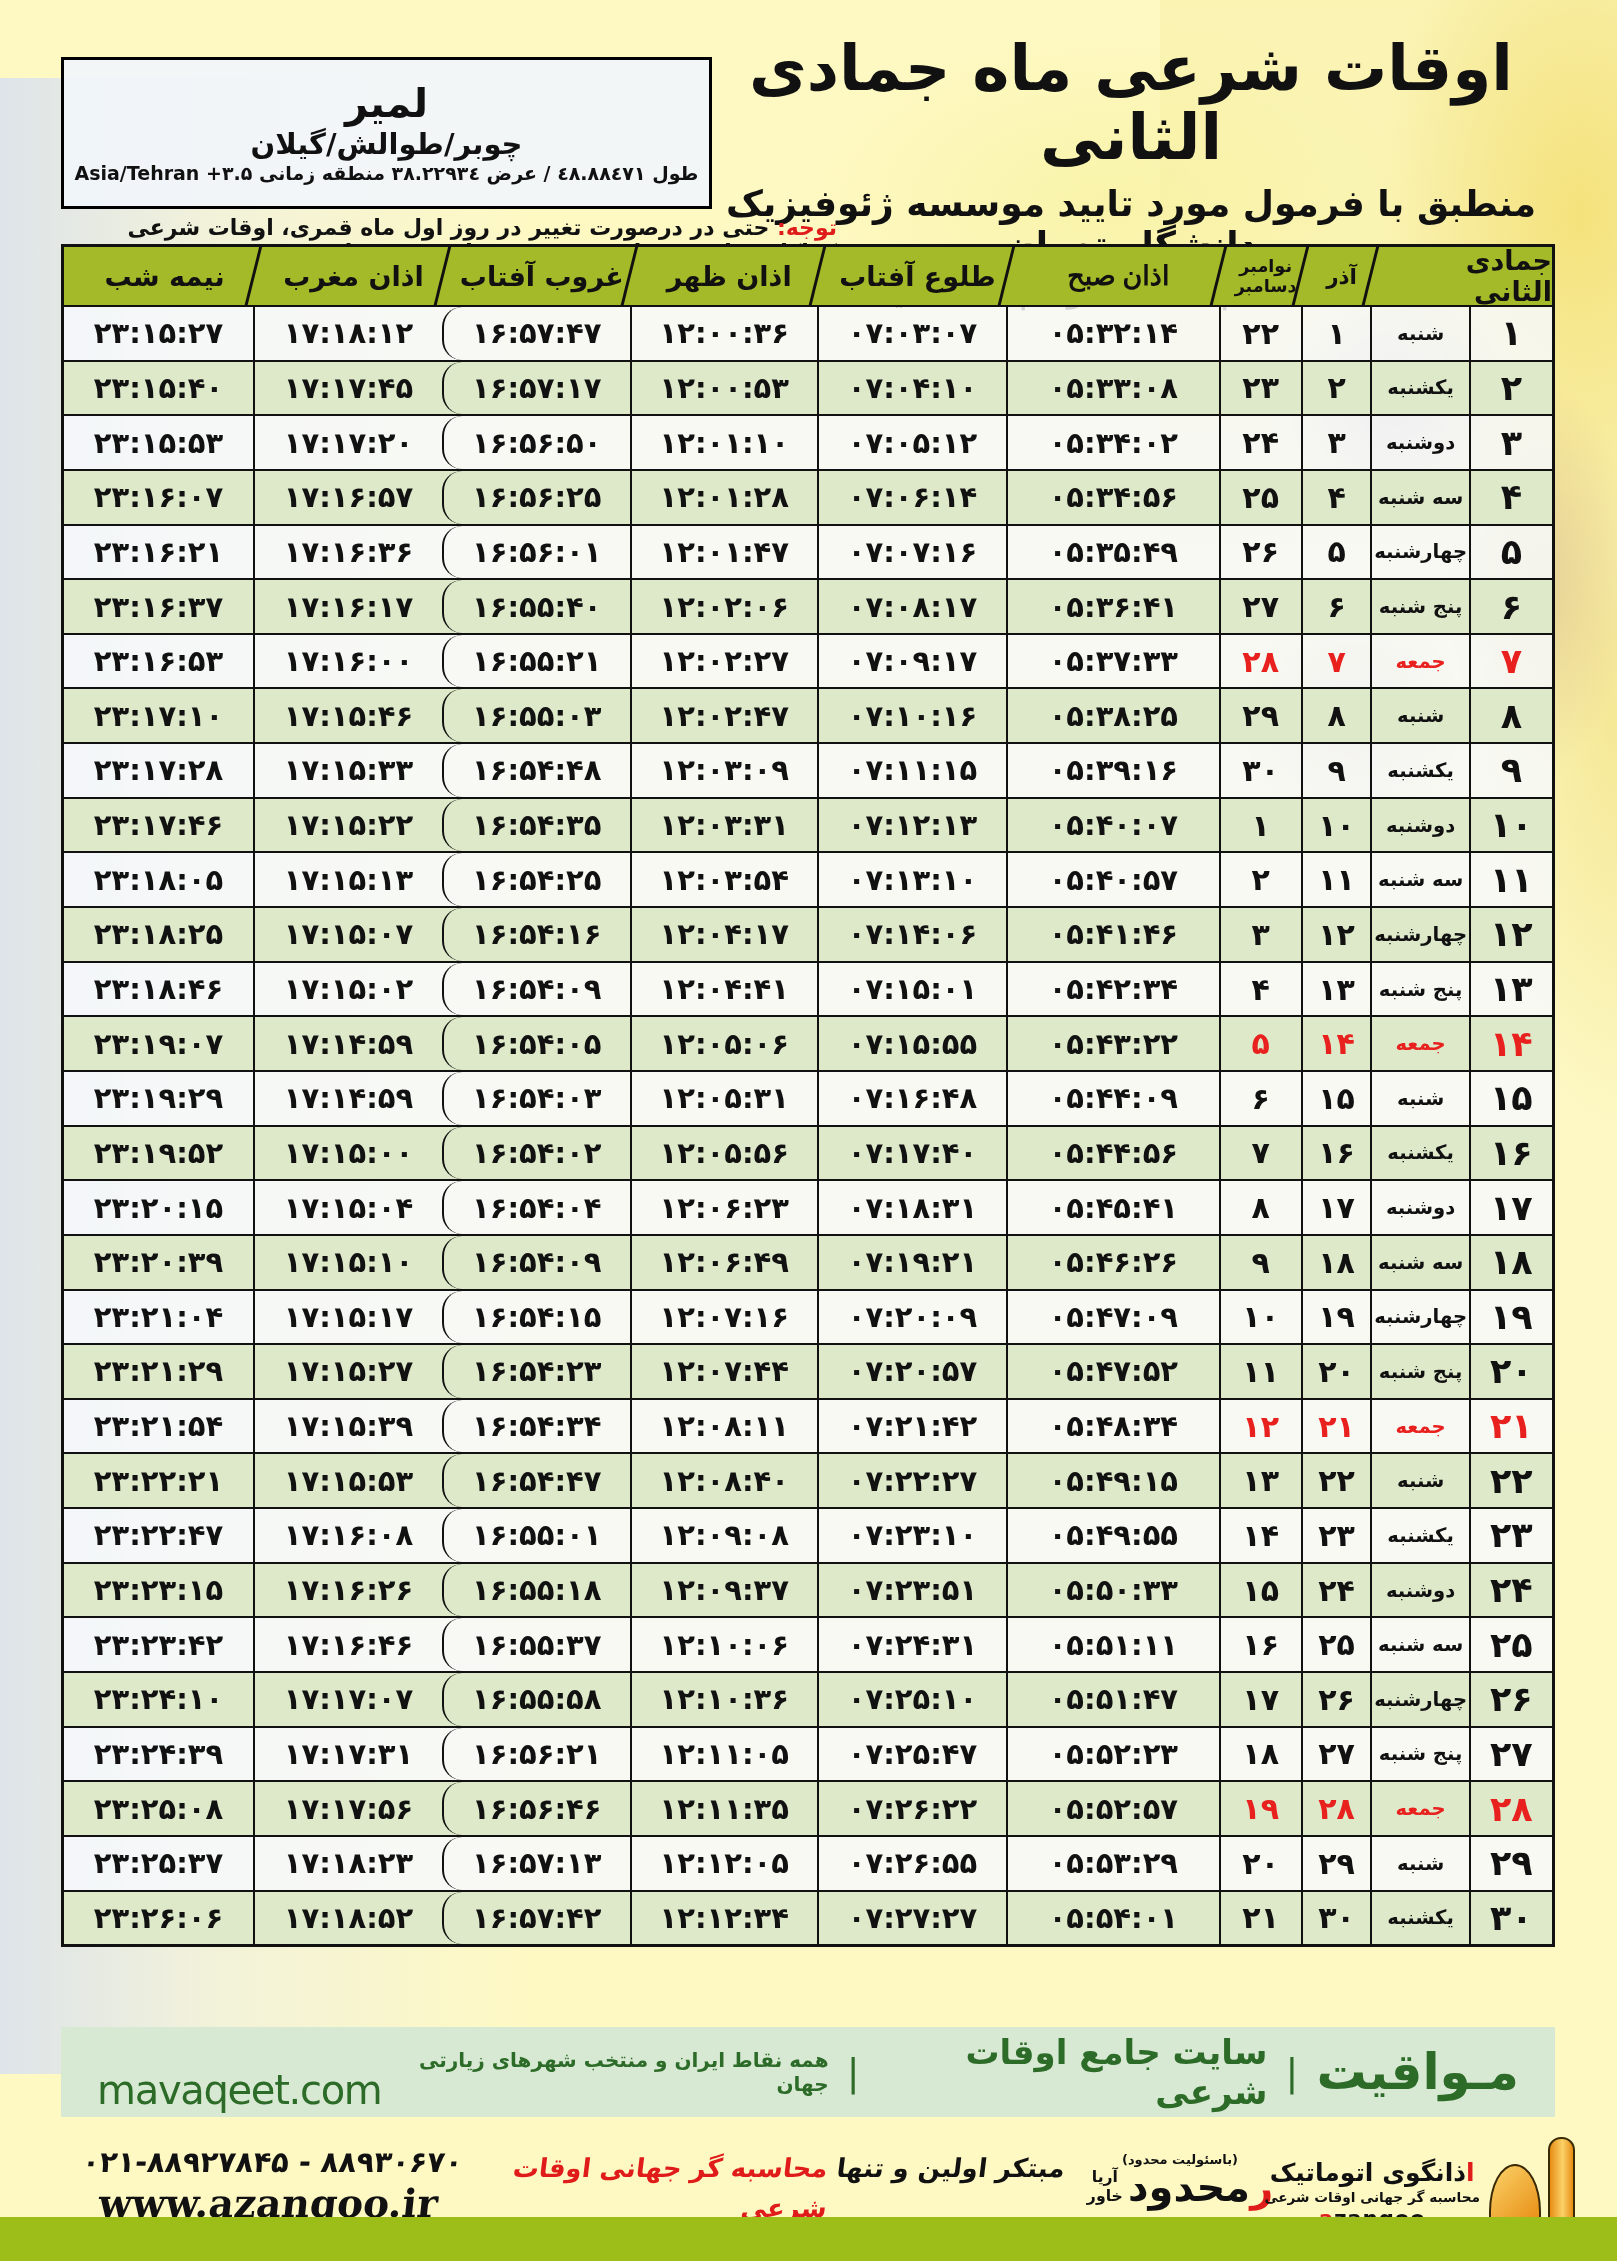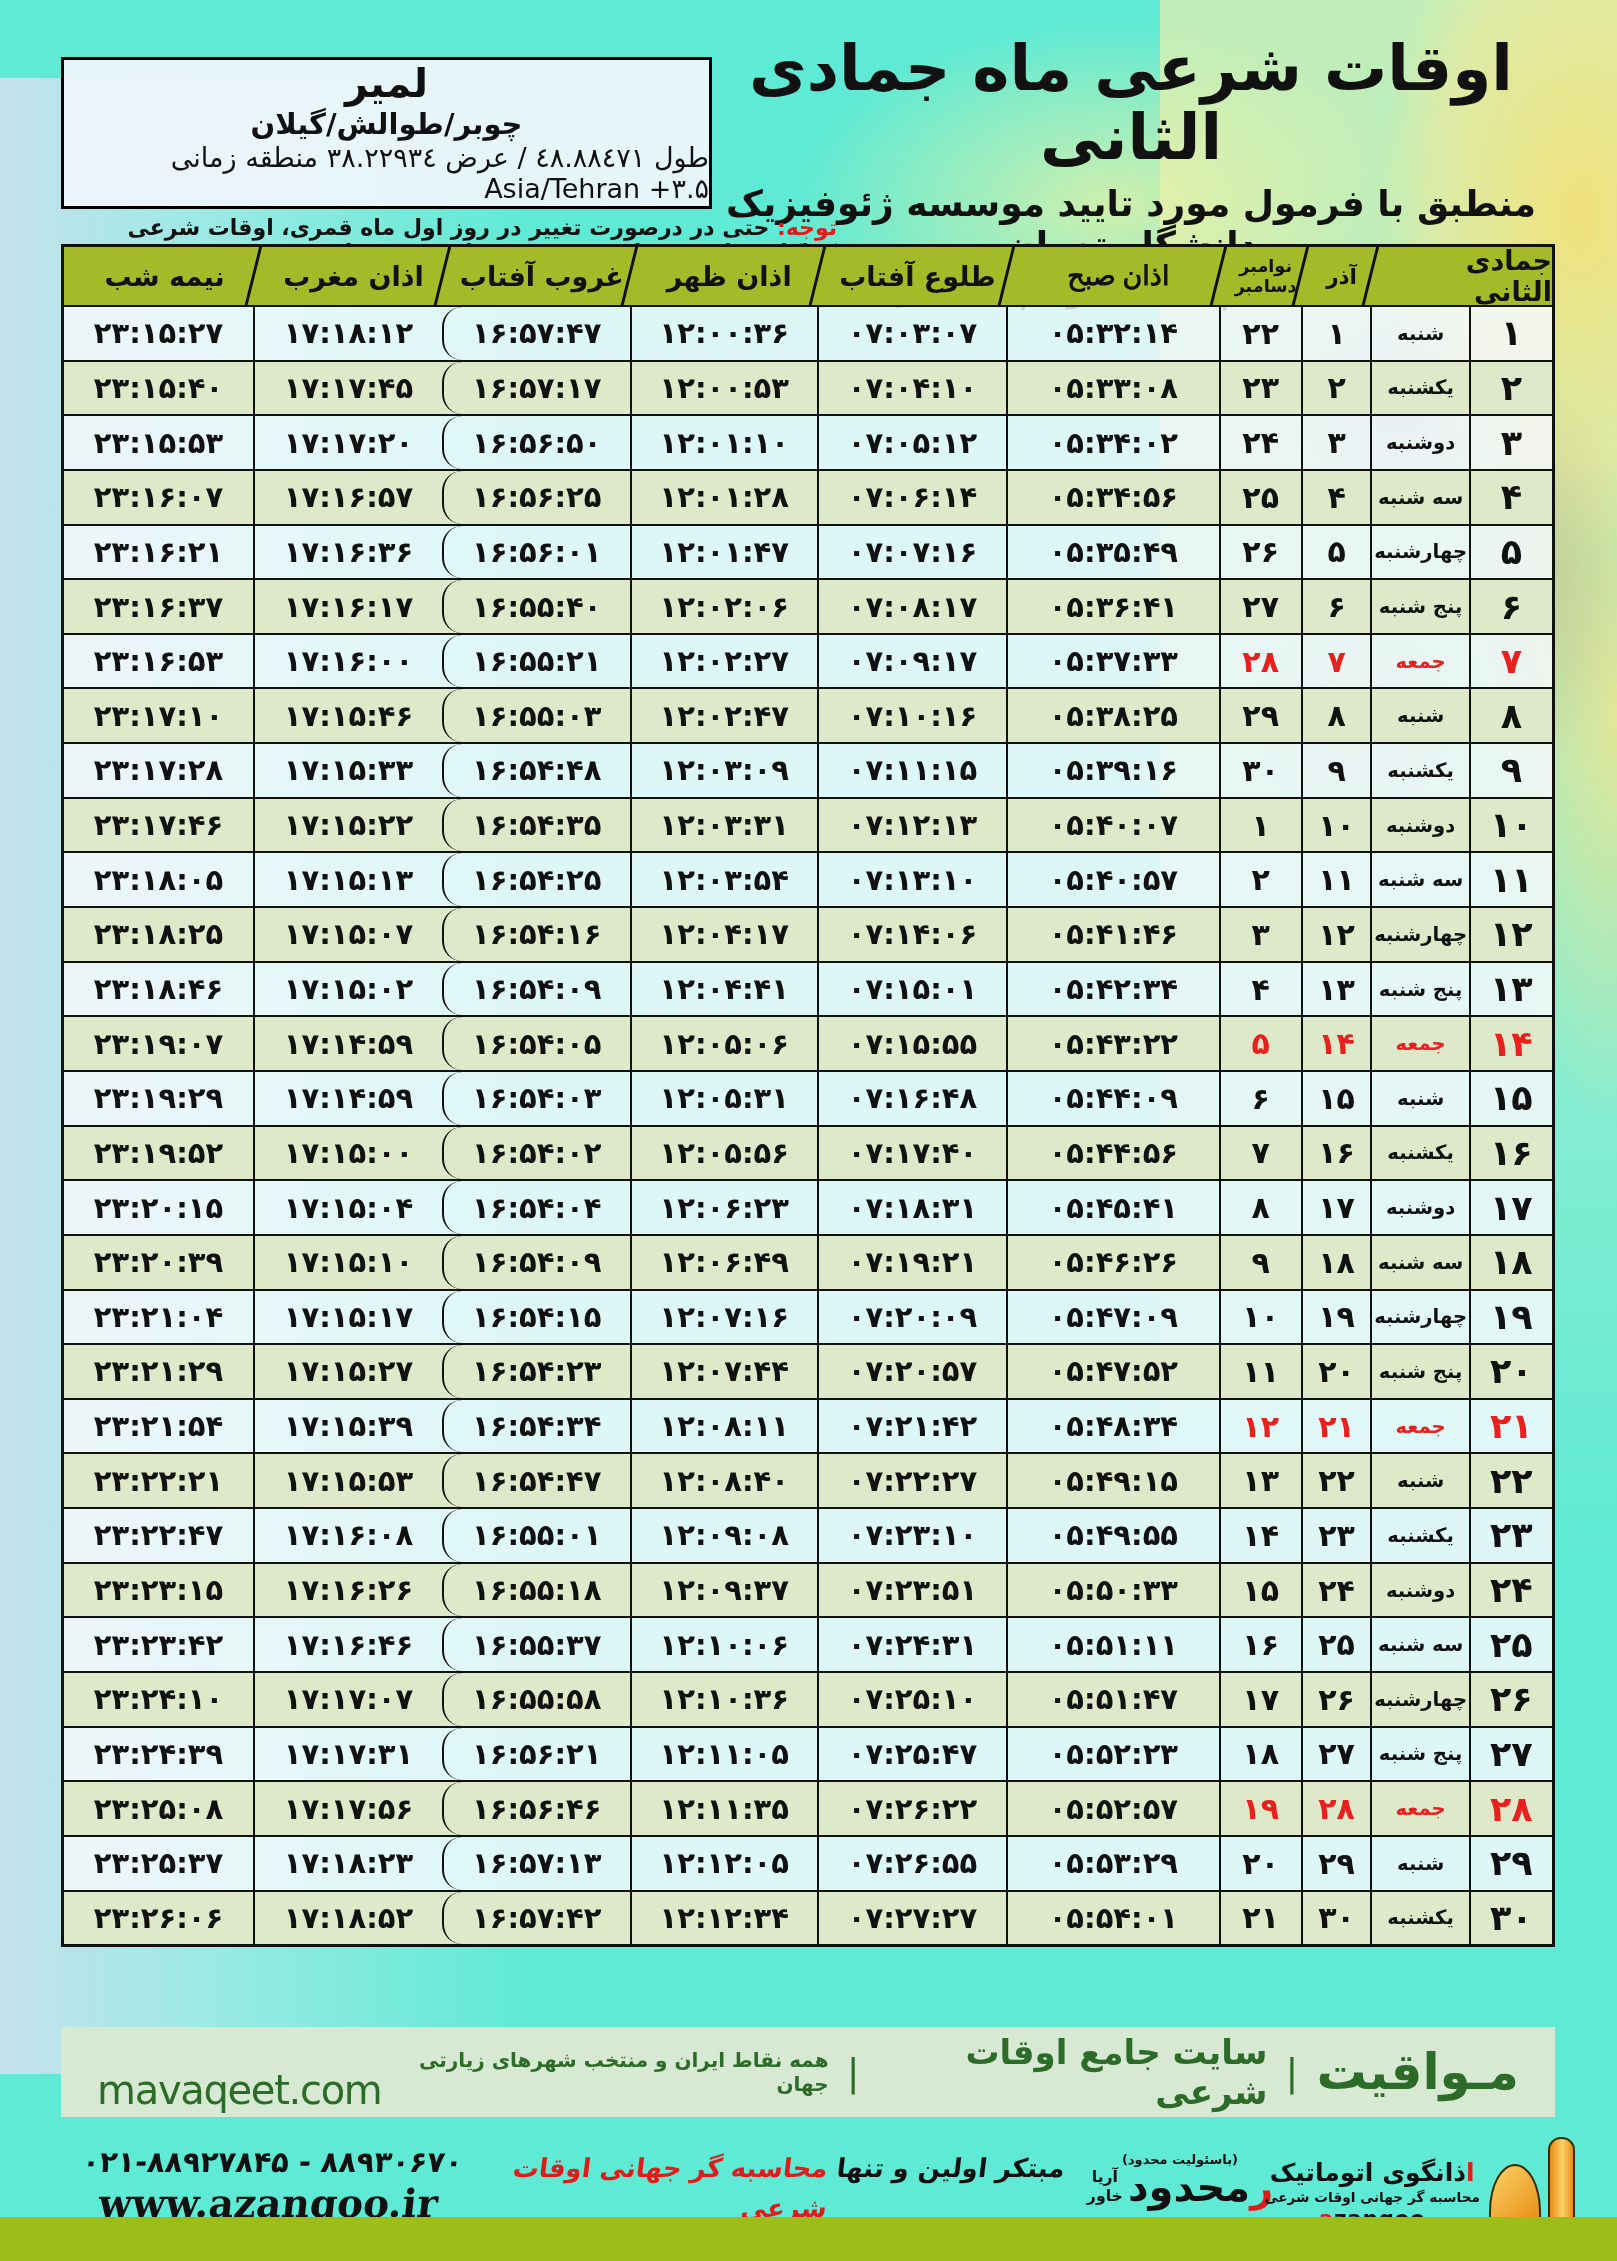--- a/index.html
+++ b/index.html
@@ -1,16 +1,16 @@
 <!DOCTYPE html>
 <html lang="fa" dir="rtl" style="font-size:10.4px"><head>
 <meta charset="utf-8">
 <style>
   html,body{margin:0;padding:0;background:#fff;}
-  .page{position:relative;width:1618px;height:2261px;background:#5eead4;overflow:hidden;
+  .page{position:relative;width:1618px;height:2261px;background:#fef9c3;overflow:hidden;
         font-family:"DejaVu Sans",sans-serif;color:#111;}
   
   .bg-right-art{position:absolute;right:0;top:0;width:457px;height:1566px;
     background:
       radial-gradient(274px 457px at 92% 215px, rgba(244,225,120,.95), rgba(246,233,150,.55) 55%, rgba(250,243,190,0) 75%),
       radial-gradient(196px 587px at 100% 718px, rgba(243,228,140,.8), rgba(247,238,170,0) 70%),
       linear-gradient(180deg, rgba(248,240,170,.65), rgba(250,245,200,.25) 70%, rgba(255,255,255,0));}
   .bg-top-glow{position:absolute;left:685px;top:0;width:718px;height:274px;
     background:radial-gradient(60% 90% at 60% 75%, rgba(247,241,160,.75), rgba(255,255,255,0) 75%);}
   .bg-left-band{position:absolute;left:0;top:78px;width:535px;height:1996px;
@@ -18,21 +18,21 @@
   .bg-mosque{position:absolute;left:1207px;top:300px;width:418px;height:587px;
     background:
       radial-gradient(170px 170px at 45% 104px, rgba(170,150,190,.55), rgba(170,150,190,0) 70%),
       radial-gradient(130px 274px at 80% 274px, rgba(205,170,120,.45), rgba(205,170,120,0) 72%),
       radial-gradient(157px 157px at 35% 418px, rgba(185,150,160,.40), rgba(185,150,160,0) 70%);}
   
   .loc-box{position:absolute;left:62px;top:57px;width:645px;height:146px;border:3.3px solid #000;
     background:rgba(241,245,251,.92);display:flex;flex-direction:column;align-items:center;justify-content:center;}
   .loc-name{font-size:40px;font-weight:800;line-height:1.05;}
   .loc-region{font-size:29px;font-weight:700;margin-top:2.6px;}
-  .loc-coords{font-size:27px;font-weight:400;margin-top:1px;}
+  .loc-coords{font-size:19px;font-weight:700;margin-top:1px;}
   
   .title-wrap{position:absolute;left:708px;top:34px;width:848px;text-align:center;}
   .main-title{font-size:63px;font-weight:800;line-height:1.1;}
   .sub-title{font-size:36px;font-weight:800;margin-top:10.4px;text-align:center;}
   .date-line{font-size:30px;font-weight:700;margin-top:10.4px;}
   
   .note{position:absolute;left:62px;top:215px;width:776px;font-size:22px;font-weight:700;direction:rtl;text-align:right;}
   .note-label{color:#e01c1a;}
   
   .ptable{position:absolute;left:62px;top:244px;width:1494px;height:1703px;border:3.3px solid #111;

